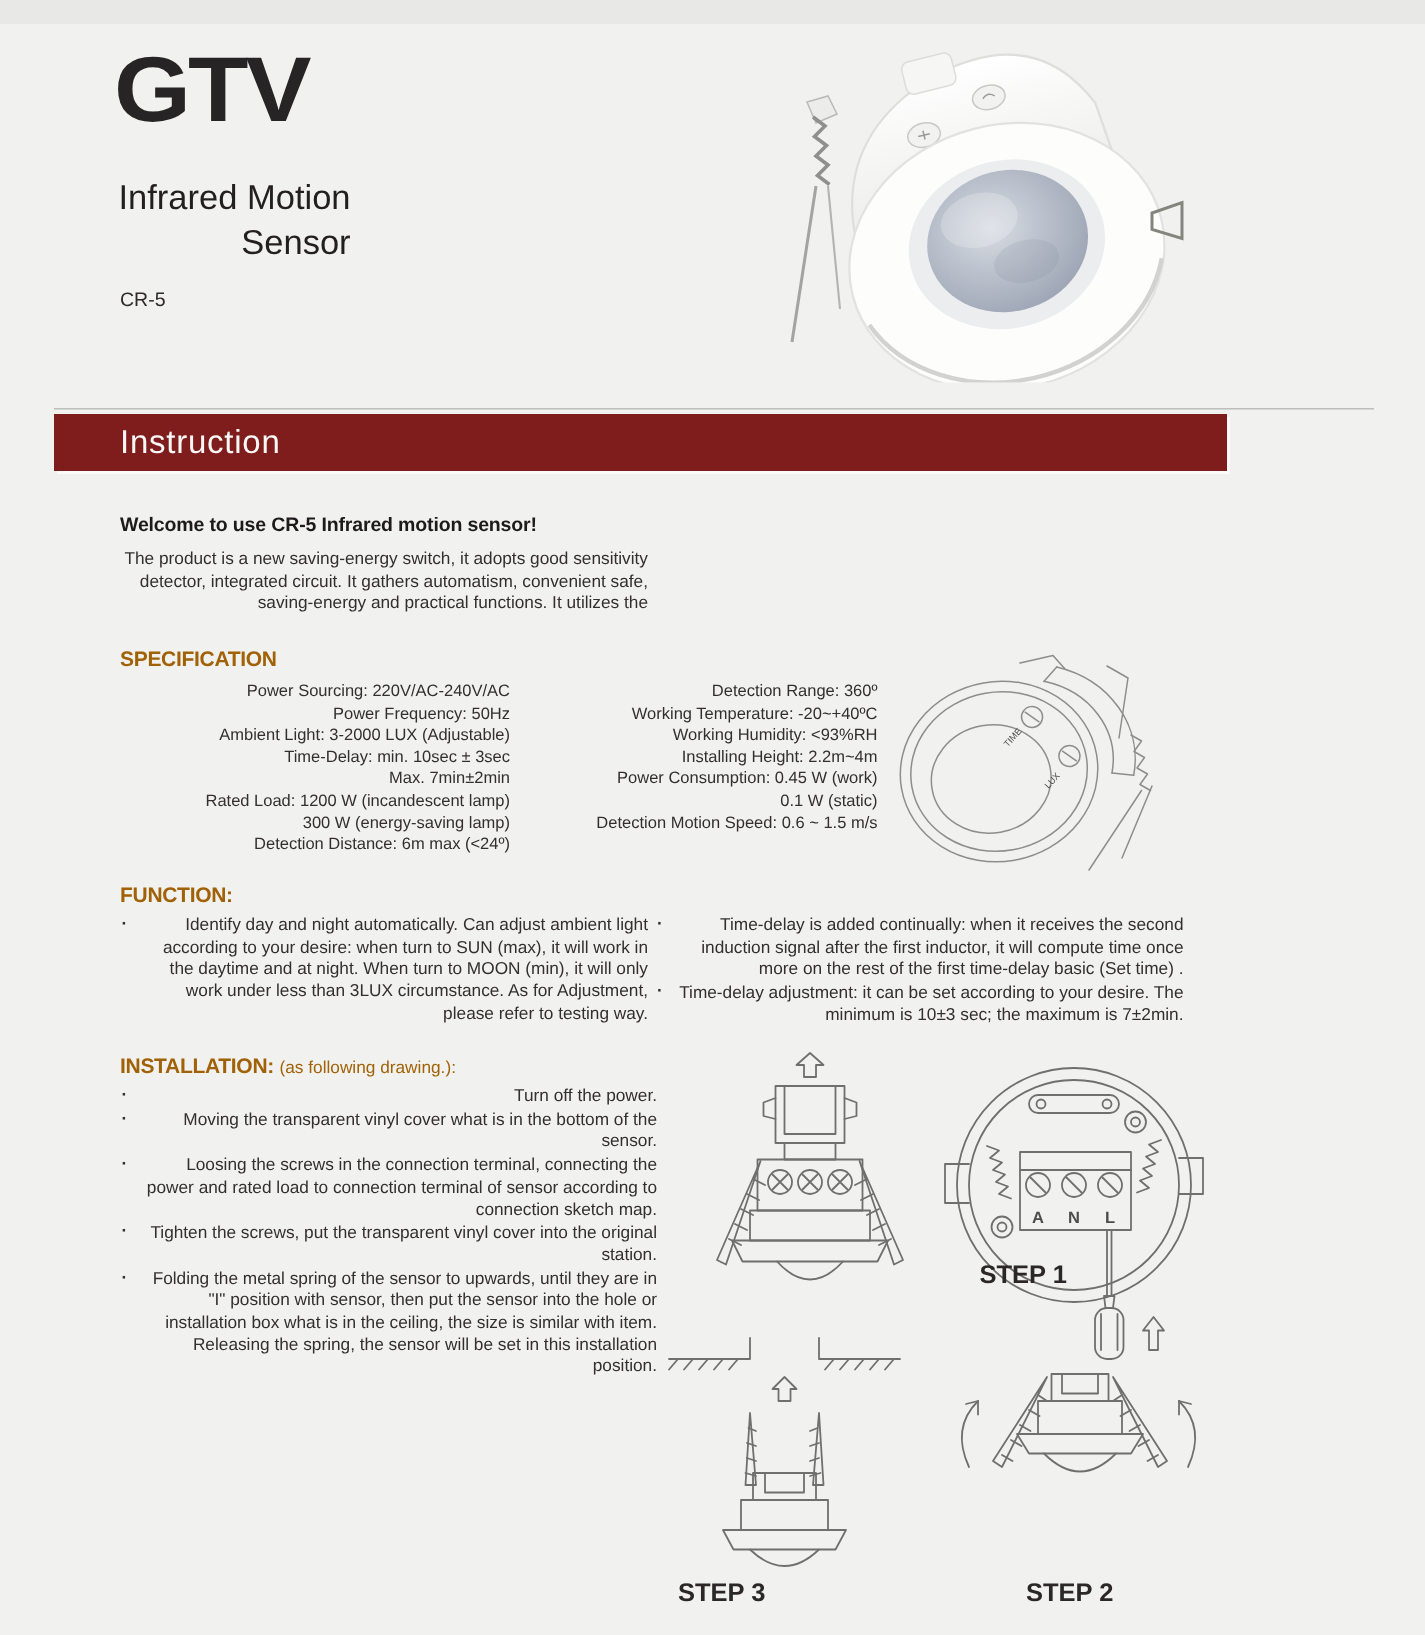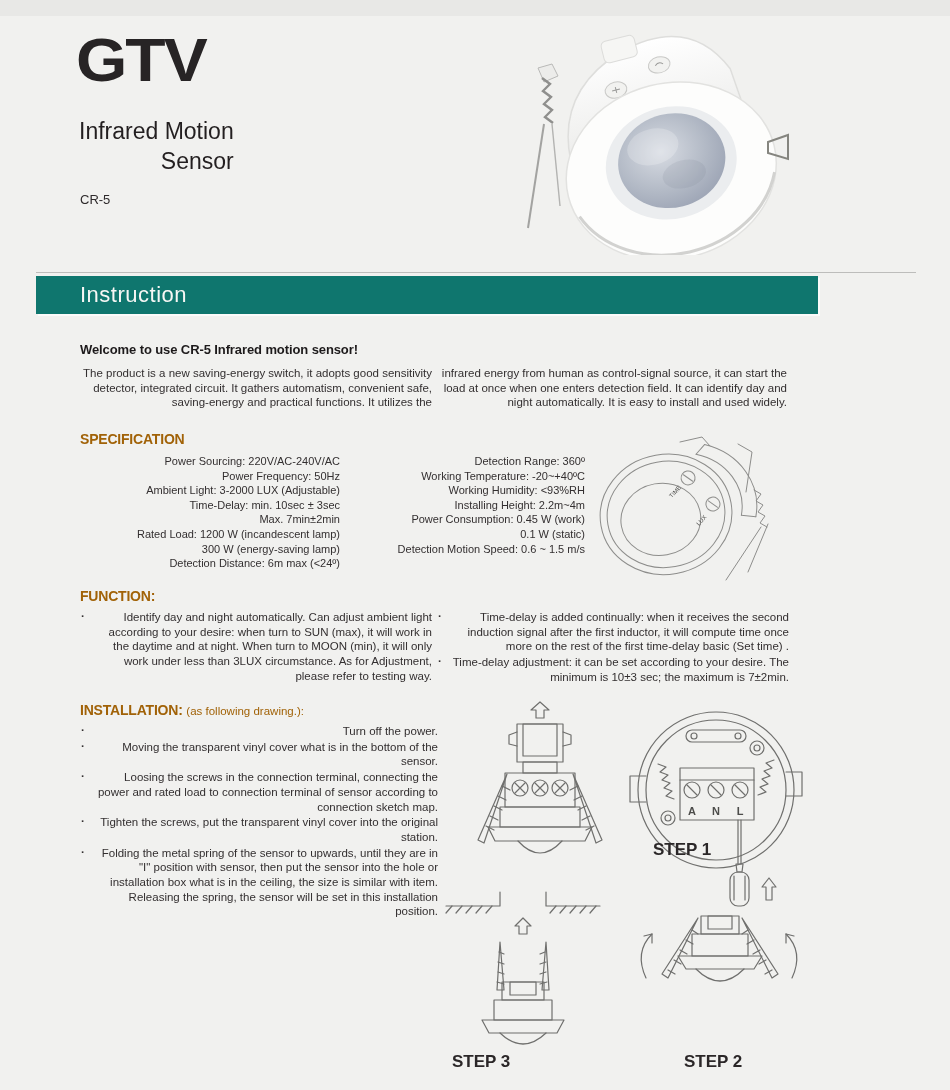--- a/index.html
+++ b/index.html
@@ -11,21 +11,21 @@
     text-align:right;
   }
   .abs{position:absolute;}
   
   .logo{left:76px;top:8px;font-size:66px;font-weight:700;letter-spacing:-2px;
         color:#272425;transform:scaleY(.93);transform-origin:top left;}
   .title{left:79px;top:100px;font-size:23px;line-height:30px;color:#231f20;font-weight:500;}
   .model{left:80px;top:176px;font-size:13px;color:#2e2a2b;}
   
   .bar-topline{left:36px;top:256px;width:880px;height:1px;background:#bdbdbb;}
-  .bar{left:36px;top:260px;width:782px;height:38px;background:#0f766e;
+  .bar{left:36px;top:260px;width:782px;height:38px;background:#7f1d1d;
        box-shadow:2px 2px 0 #fbfbfa;display:flex;align-items:center;}
   .bar-label{margin-left:44px;font-size:22px;color:#f7f7f5;letter-spacing:.5px;font-weight:400;}
   
   .h-bold{font-size:13px;font-weight:700;color:#1d1a1b;letter-spacing:-.1px;}
   .sect-h{font-size:14px;font-weight:700;color:#a16207;letter-spacing:-.2px;}
   .txt{font-size:11.5px;line-height:14.7px;color:#332f30;}
   .spec-line{white-space:pre-wrap;font-size:11px;line-height:14.6px;}
   .bullet{position:relative;padding-left:11px;font-size:11.5px;line-height:14.7px;margin-bottom:1px;}
   .bullet::before{content:"\00b7";position:absolute;left:1px;top:-1px;font-weight:700;}
   .note{font-weight:400;font-size:11.5px;letter-spacing:0;}
@@ -86,21 +86,20 @@
   </div>
   <div class="abs model">CR-5</div>
 
   <div class="abs bar-topline"></div>
   <div class="abs bar">
     <span class="bar-label">Instruction</span>
   </div>
 
   <div class="abs h-bold" style="left:80px;top:326px;">Welcome to use CR-5 Infrared motion sensor!</div>
   <div class="abs txt" style="left:80px;top:350px;width:352px;">The product is a new saving-energy switch, it adopts good sensitivity detector, integrated circuit. It gathers automatism, convenient safe, saving-energy and practical functions. It utilizes the</div>
-  <div class="abs txt" style="left:437px;top:350px;width:350px;">infrared energy from human as control-signal source, it can start the load at once when one enters detection field. It can identify day and night automatically. It is easy to install and used widely.</div>
 
   <div class="abs sect-h" style="left:80px;top:415px;">SPECIFICATION</div>
   <div class="abs" style="left:80px;top:438px;width:260px;">
       <div class="spec-line">Power Sourcing: 220V/AC-240V/AC</div>
       <div class="spec-line">Power Frequency: 50Hz</div>
       <div class="spec-line">Ambient Light: 3-2000 LUX (Adjustable)</div>
       <div class="spec-line">Time-Delay: min. 10sec ± 3sec</div>
       <div class="spec-line">                      Max. 7min±2min</div>
       <div class="spec-line">Rated Load: 1200 W (incandescent lamp)</div>
       <div class="spec-line">                        300 W (energy-saving lamp)</div>

